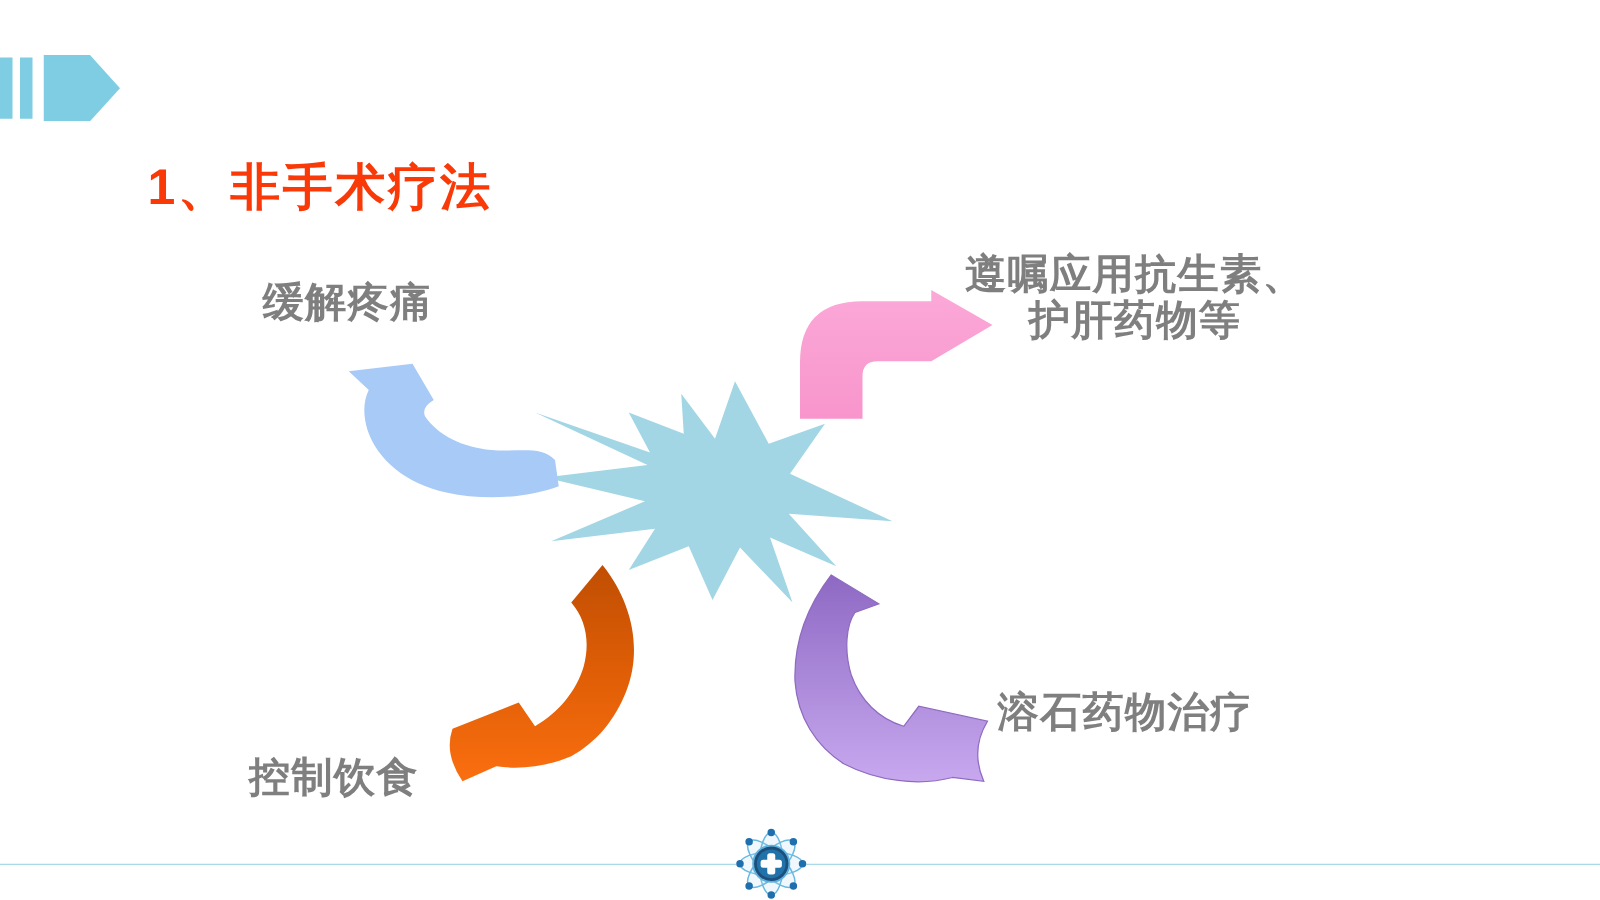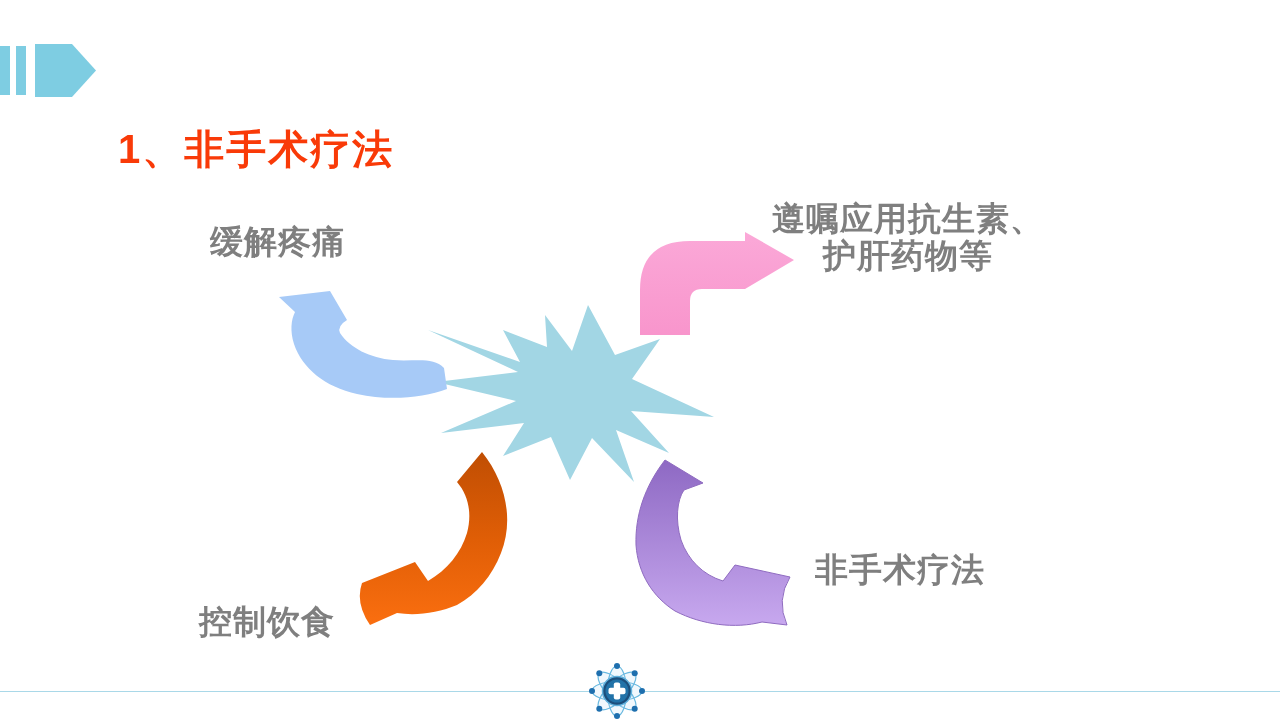--- a/index.html
+++ b/index.html
@@ -140,21 +140,21 @@
 
   <div class="branch-label label-pain">缓解疼痛</div>
 
   <div class="branch-label label-diet">控制饮食</div>
 
   <div class="branch-label label-antibiotics">
     <div>遵嘱应用抗生素、</div>
     <div>护肝药物等</div>
   </div>
 
-  <div class="branch-label label-litholytic">非手术疗法</div>
+  <div class="branch-label label-litholytic">溶石药物治疗</div>
 
 
   <div class="footer-line"></div>
 
   <svg class="footer-icon" viewBox="0 0 64 64">
     <circle cx="32" cy="32" r="28" fill="#ffffff"></circle>
     <g stroke="#69B9E0" stroke-width="1.2" fill="rgba(190,225,245,0.22)">
       <ellipse cx="32" cy="32" rx="25" ry="9.5"></ellipse>
       <ellipse cx="32" cy="32" rx="25" ry="9.5" transform="rotate(45 32 32)"></ellipse>
       <ellipse cx="32" cy="32" rx="25" ry="9.5" transform="rotate(90 32 32)"></ellipse>

